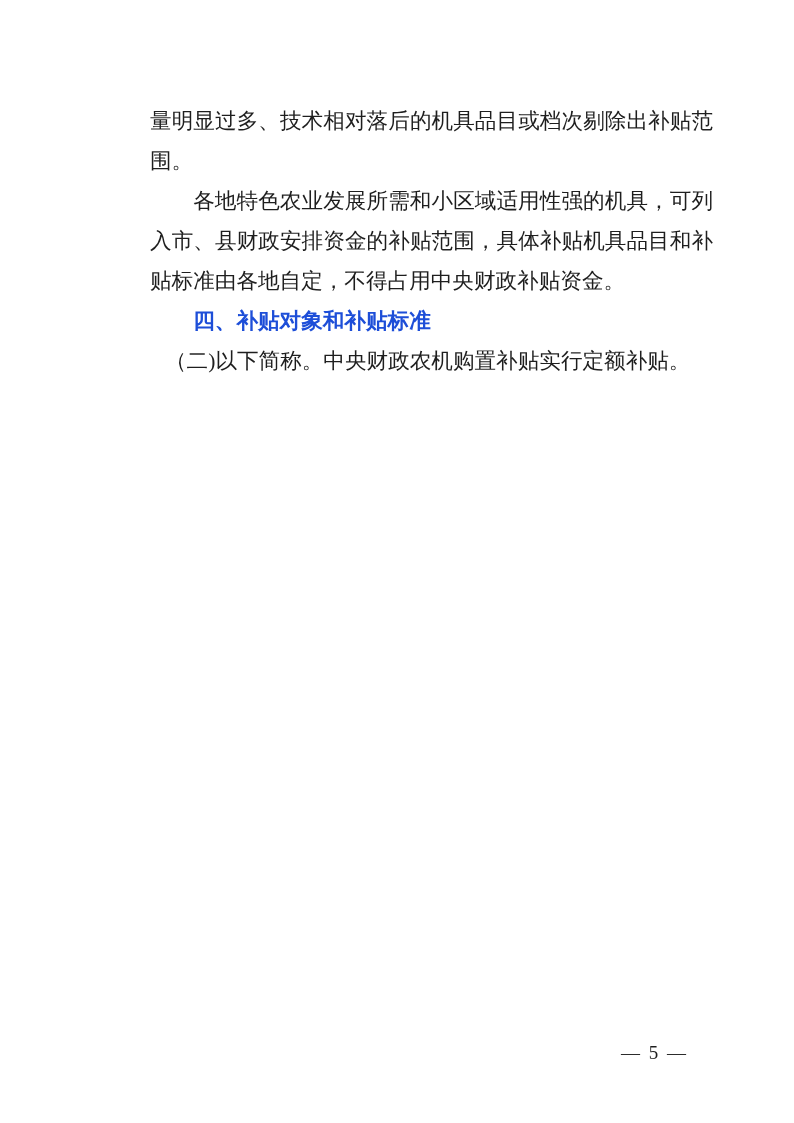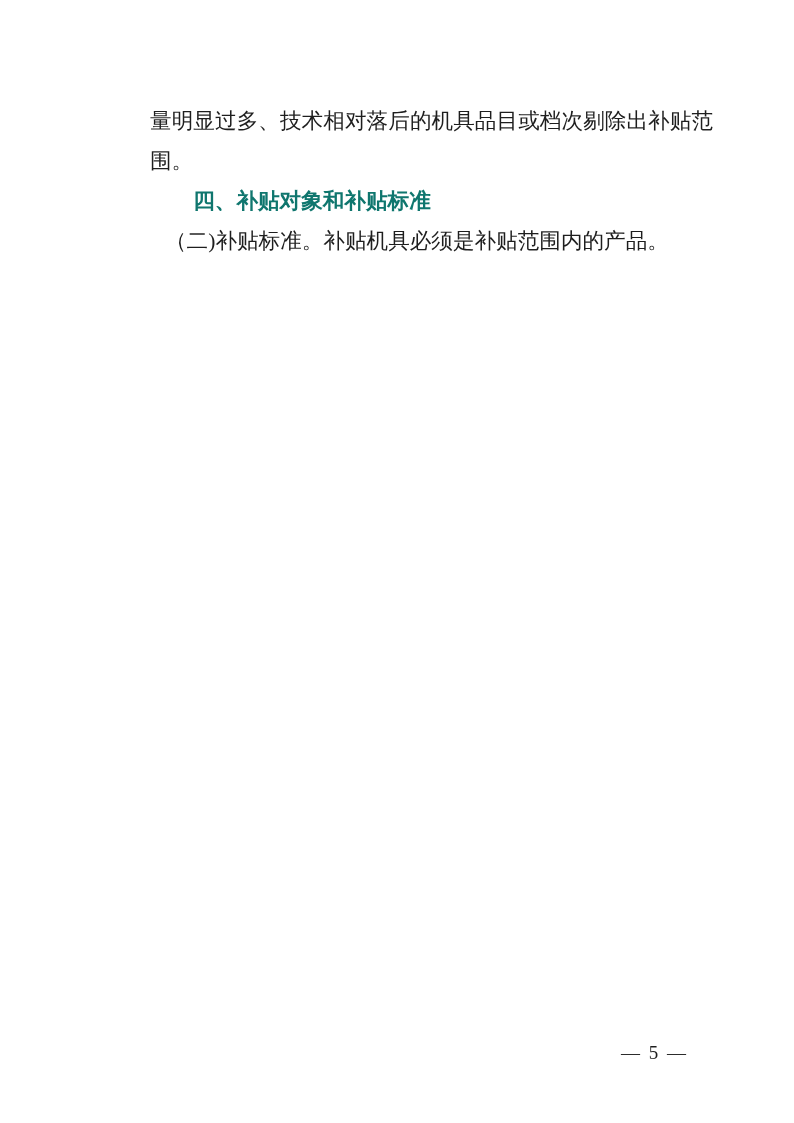--- a/index.html
+++ b/index.html
@@ -36,21 +36,21 @@
     text-indent: 0;
   }
   .heading {
     margin: 0;
     padding: 0;
     font-size: 21.6px;
     line-height: 40px;
     font-weight: 700;
     font-family: "Liberation Sans", sans-serif;
     text-indent: 2em;
-    color: #0f766e;
+    color: #1d4ed8;
   }
   .para.kaiti {
     text-indent: 15px;
   }
   .page-number {
     position: absolute;
     top: 1042px;
     right: 138px;
     font-family: "Liberation Serif", serif;
     font-size: 19px;
@@ -59,17 +59,18 @@
     letter-spacing: 2px;
     white-space: nowrap;
   }
 </style>
 </head>
 <body>
 
 <div class="page">
   <div class="content">
     <p class="para no-indent">量明显过多、技术相对落后的机具品目或档次剔除出补贴范围。</p>
+    <p class="para">各地特色农业发展所需和小区域适用性强的机具，可列入市、县财政安排资金的补贴范围，具体补贴机具品目和补贴标准由各地自定，不得占用中央财政补贴资金。</p>
     <h2 class="heading">四、补贴对象和补贴标准</h2>
-    <p class="para kaiti">（二)补贴标准。补贴机具必须是补贴范围内的产品。</p>
+    <p class="para kaiti">（二)以下简称。中央财政农机购置补贴实行定额补贴。</p>
   </div>
   <div class="page-number">— 5 —</div>
 </div>
 
 </body></html>

